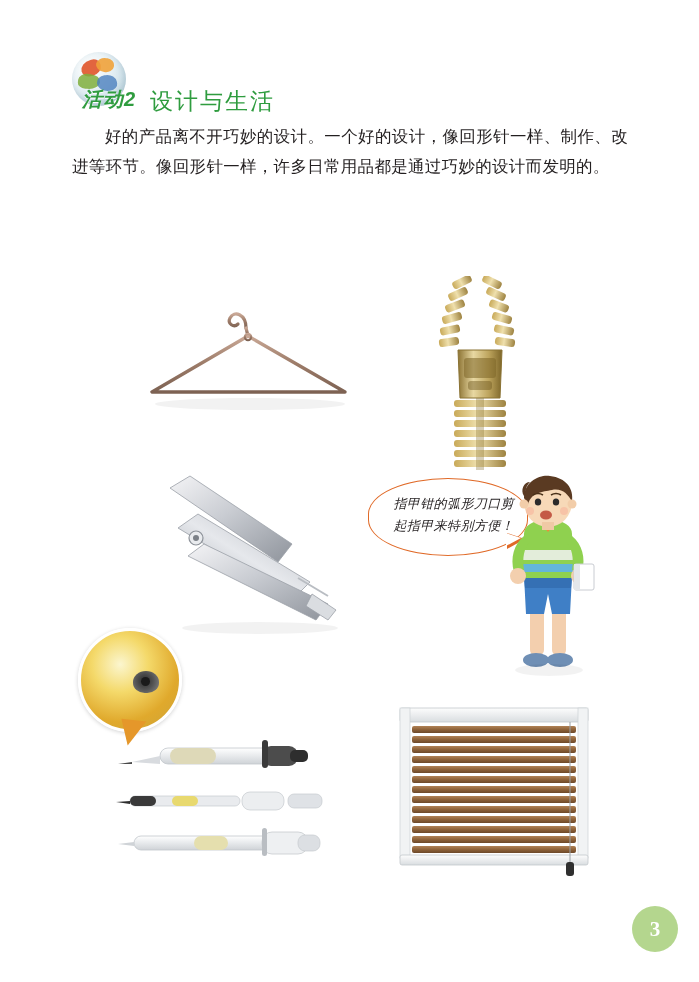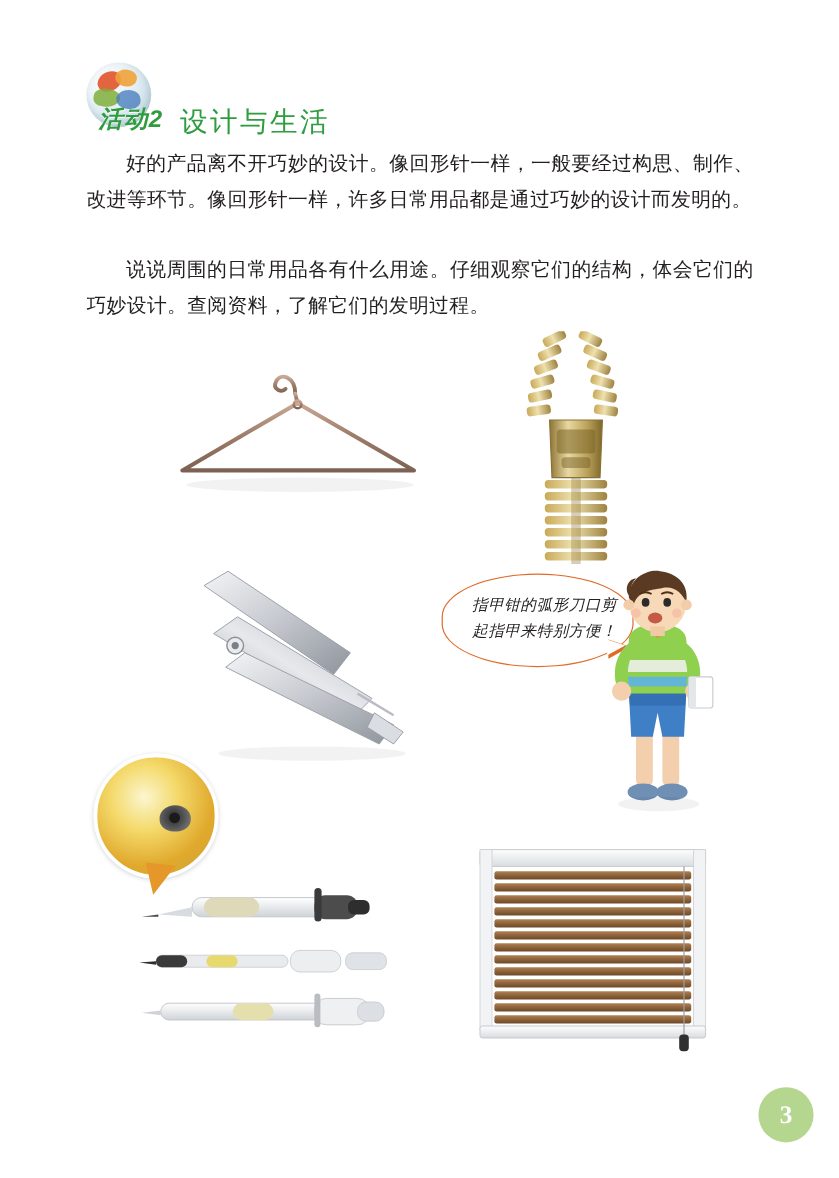--- a/index.html
+++ b/index.html
@@ -299,22 +299,21 @@
     <div class="activity-badge">
       <div class="badge-blob-a"></div>
       <div class="badge-blob-b"></div>
       <div class="badge-blob-c"></div>
       <div class="badge-blob-d"></div>
     </div>
     <div class="activity-label">活动2</div>
     <div class="activity-title">设计与生活</div>
   </div>
 
-  <div class="para" id="para-1">好的产品离不开巧妙的设计。像回形针一样，一般要经过构思、制作、改进等环节。像回形针一样，许多日常用品都是通过巧妙的设计而发明的。</div>
-  <div class="para" id="para-2">说说周围的日常用品各有什么用途。仔细观察它们的结构，体会它们的巧妙设计。查阅资料，了解它们的发明过程。</div>
+  <div class="para" id="para-1">好的产品离不开巧妙的设计。一个好的设计，像回形针一样、制作、改进等环节。像回形针一样，许多日常用品都是通过巧妙的设计而发明的。</div>
 
   <div class="figure" id="fig-hanger">
     <svg width="240" height="140" viewBox="0 0 240 140">
       <defs>
         <linearGradient id="wireGrad" x1="0" y1="0" x2="0" y2="1">
           <stop offset="0%" stop-color="#c9a896"></stop>
           <stop offset="50%" stop-color="#9c7b68"></stop>
           <stop offset="100%" stop-color="#7d6253"></stop>
         </linearGradient>
       </defs>

